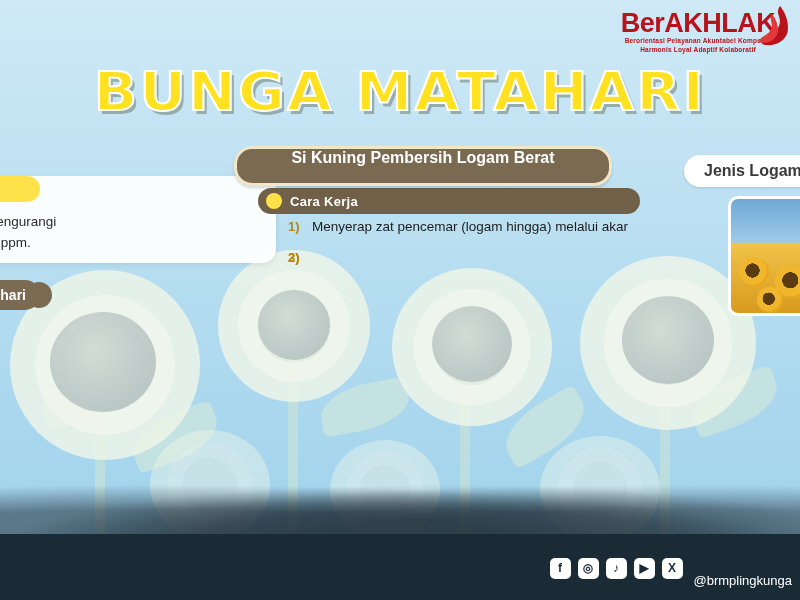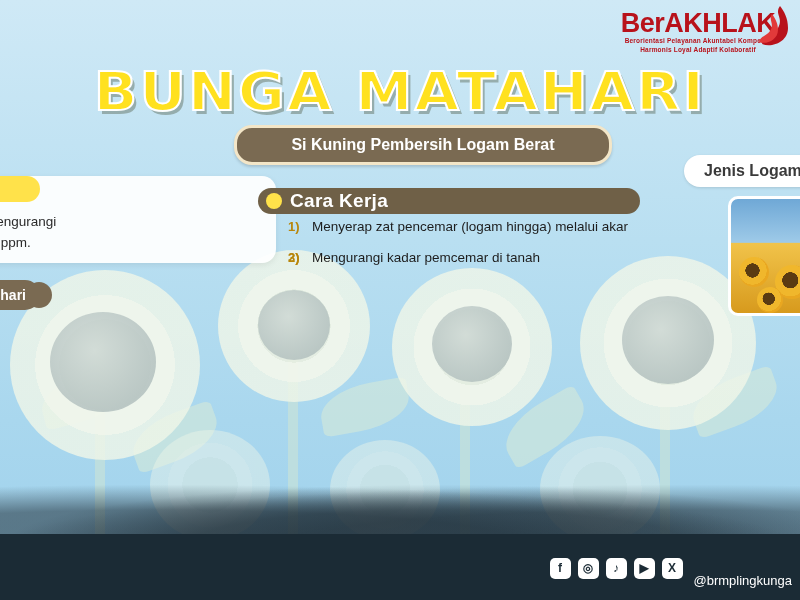--- a/index.html
+++ b/index.html
@@ -100,32 +100,31 @@
     font-weight: bold;
     letter-spacing: 2px;
     color: #ffe11f;
     -webkit-text-stroke: 2px #ffffff;
     text-shadow: 3px 4px 0 rgba(60,70,40,.35);
     font-family: "DejaVu Sans", sans-serif;
     transform: scaleX(1.06);
   }
   .subtitle-pill {
     position: absolute;
-    top: 125px;
+    top: 146px;
     left: 234px;
     width: 372px;
     height: 34px;
     background: #7a6a52;
     border: 3px solid #f3e6c8;
     border-radius: 18px;
     color: #ffffff;
     font-size: 16px;
     font-weight: bold;
     display: flex;
-    align-items: center;
     justify-content: center;
     z-index: 25;
     box-shadow: 0 2px 3px rgba(0,0,0,.15);
   }
 
   
   .left-card {
     position: absolute;
     left: -150px;
     top: 176px;
@@ -200,21 +199,21 @@
     width: 382px;
     height: 26px;
     background: #6f6047;
     border-radius: 13px;
     z-index: 24;
     display: flex;
     align-items: center;
   }
   .cara-header .label {
     color: #ffffff;
-    font-size: 19px;
+    font-size: 13px;
     font-weight: bold;
     margin-left: 32px;
     letter-spacing: .3px;
   }
   .cara-header .bullet {
     position: absolute;
     left: 8px;
     top: 5px;
     width: 16px;
     height: 16px;
@@ -408,21 +407,20 @@
   <div class="cara-body">
     <div class="cara-item">
       <span class="num">1)</span>
       <span>Menyerap zat pencemar (logam hingga) melalui akar</span>
     </div>
     <div class="cara-item">
       <span class="num">2)</span>
     </div>
     <div class="cara-item">
       <span class="num">3)</span>
-      <span>Mengurangi kadar pemcemar di tanah</span>
     </div>
   </div>
 
   <div class="jenis-pill">
     <span class="txt">Jenis Logam</span>
   </div>
   <div class="photo">
     <div class="sun" style="left:8px;  top:58px; width:30px; height:30px;"></div>
     <div class="sun" style="left:44px; top:66px; width:34px; height:34px;"></div>
 

